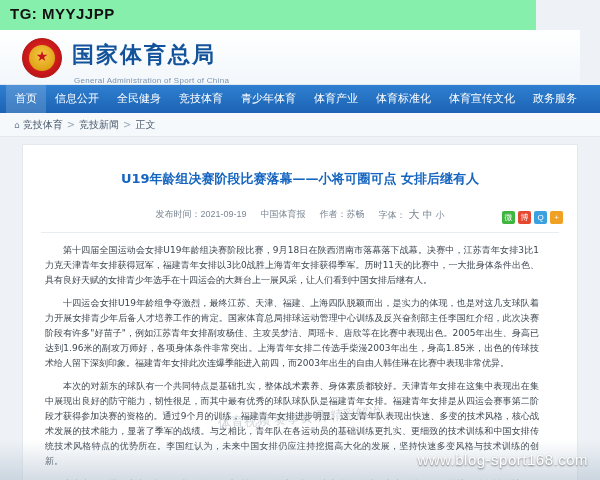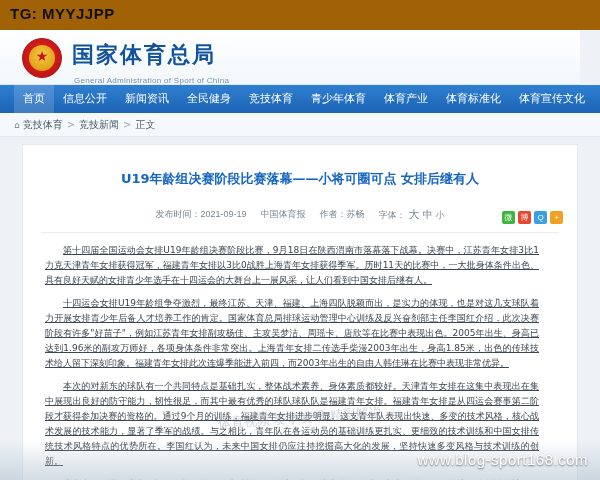--- a/index.html
+++ b/index.html
@@ -14,22 +14,22 @@
     position: relative;
     width: 600px; height: 480px;
     background: #eef2f6;
     overflow: hidden;
   }
 
   
   .tag-bar {
     position: absolute;
     top: 0; left: 0;
-    width: 600px; height: 30px;
-    background: #a16207;
+    width: 536px; height: 30px;
+    background: #86efac;
   }
   .tag-text {
     position: absolute;
     left: 10px; top: 5px;
     font-size: 15px;
     font-weight: bold;
     color: #111;
     letter-spacing: 0.5px;
   }
 
@@ -85,21 +85,21 @@
   }
 
   
   .navbar {
     position: absolute;
     top: 85px; left: 0;
     width: 600px; height: 28px;
     background: linear-gradient(180deg, #2f7fd0 0%, #1c63b4 100%);
     display: flex;
     align-items: center;
-    padding-left: 14px;
+    padding-left: 6px;
     overflow: hidden;
   }
   .nav-item {
     font-size: 11px;
     color: #ffffff;
     padding: 0 9px;
     line-height: 28px;
     white-space: nowrap;
     font-family: "DejaVu Sans", sans-serif;
   }
@@ -184,21 +184,20 @@
     margin: 10px 22px 0 22px;
     font-size: 9px;
     line-height: 15px;
     color: #3c4650;
     text-align: justify;
     font-family: "DejaVu Sans", sans-serif;
   }
   .article-body p {
     margin: 0 16px 8px 0;
     text-indent: 2em;
-    text-decoration: underline;
   }
 
   
   .wm-center {
     position: absolute;
     left: 300px; top: 418px;
     transform: translate(-50%, -50%) rotate(-4deg);
     font-size: 13px;
     color: rgba(120,135,150,0.35);
     white-space: nowrap;
@@ -235,21 +234,20 @@
     <div class="emblem">
       <div class="emblem-inner"></div>
     </div>
     <div class="site-title">国家体育总局</div>
     <div class="site-subtitle">General Administration of Sport of China</div>
   </div>
 
   <div class="navbar" id="navbar">
       <div class="nav-item active">首页</div>
       <div class="nav-item">信息公开</div>
-      <div class="nav-item">新闻资讯</div>
       <div class="nav-item">全民健身</div>
       <div class="nav-item">竞技体育</div>
       <div class="nav-item">青少年体育</div>
       <div class="nav-item">体育产业</div>
       <div class="nav-item">体育标准化</div>
       <div class="nav-item">体育宣传文化</div>
       <div class="nav-item">政务服务</div>
     </div>
 
   <div class="breadcrumb">

